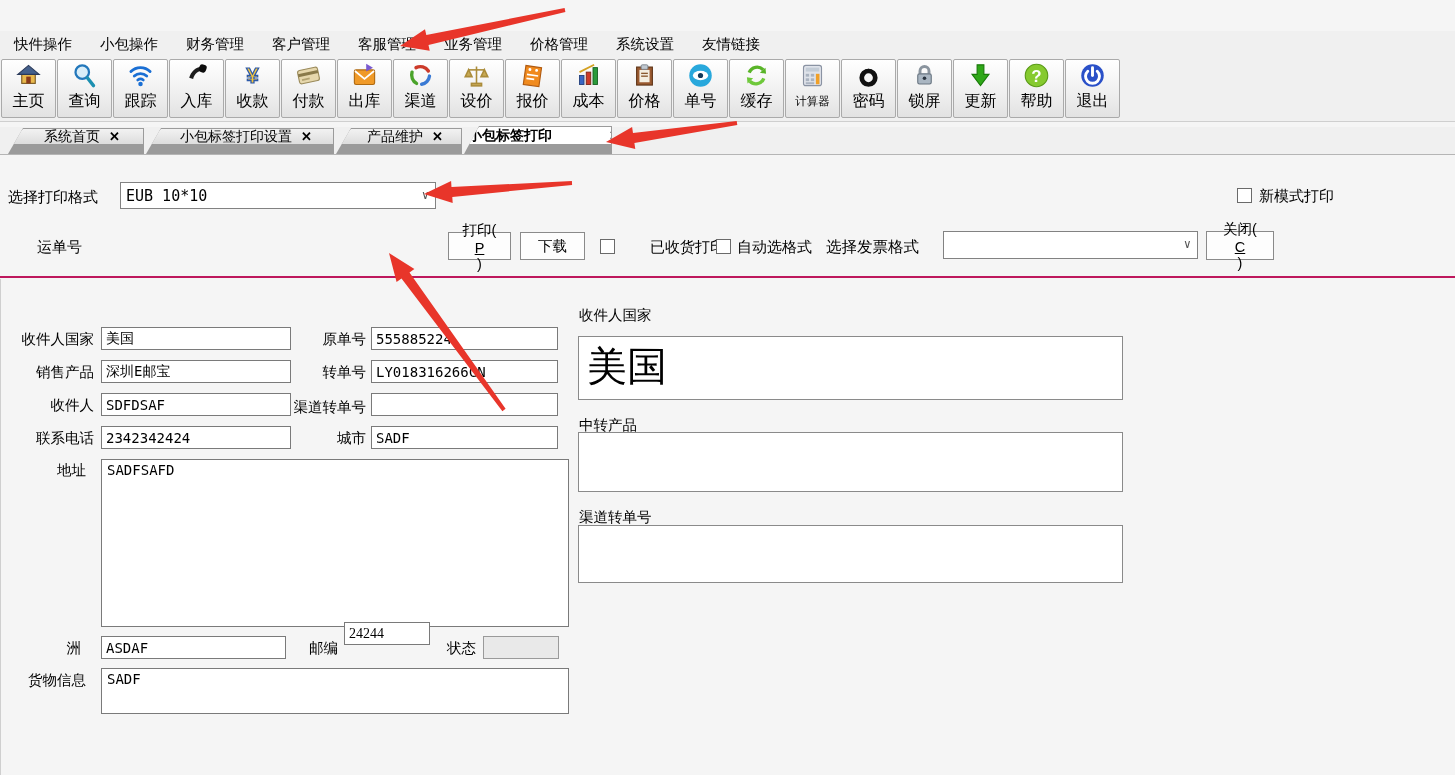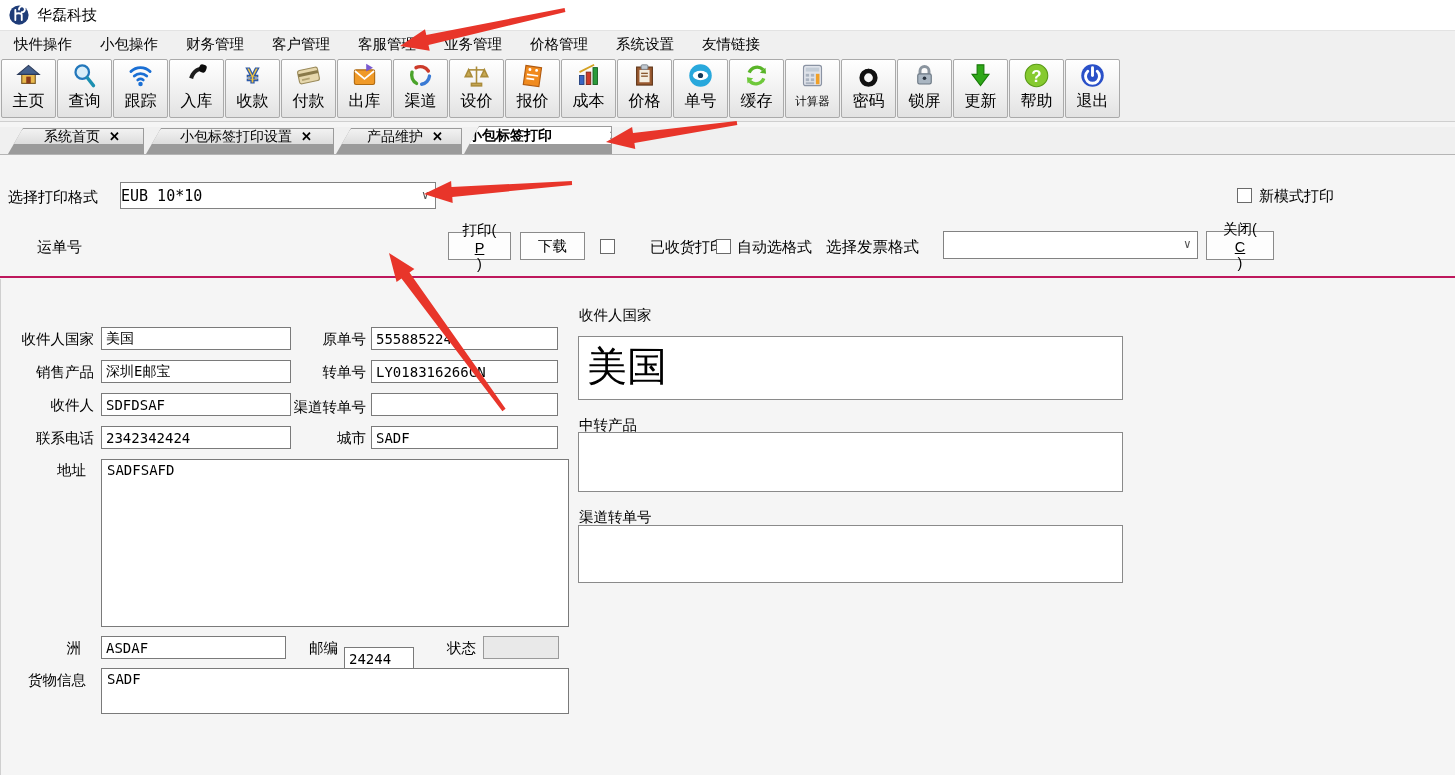--- a/index.html
+++ b/index.html
@@ -34,21 +34,21 @@
              justify-content:center;padding:0 14px 0 26px;font-size:14px;white-space:nowrap;}
   .tab.active{height:28px;z-index:2;}
   .tab.active .tab-inner{background:#ffffff;font-weight:bold;gap:48px;}
   .tab-close{margin-left:9px;font-weight:bold;font-size:13px;cursor:pointer;}
   
   .panel{position:absolute;left:0;top:155px;width:1455px;height:123px;background:#f5f5f5;
          border-bottom:2px solid #be185d;box-sizing:border-box;}
   .lbl{position:absolute;font-size:15px;white-space:nowrap;}
   .combo{position:absolute;background:#ffffff;border:1px solid #828282;box-sizing:border-box;
          font-family:"DejaVu Sans Mono",monospace;font-size:15px;display:flex;align-items:center;
-         cursor:pointer;}
+         padding-left:5px;cursor:pointer;}
   .combo .chev{position:absolute;right:6px;top:50%;transform:translateY(-58%);color:#555;font-size:12px;}
   .btn{position:absolute;background:#fdfdfd;border:1px solid #8a8a8a;box-sizing:border-box;
        font-size:14.5px;display:flex;align-items:center;justify-content:center;cursor:pointer;flex-direction:column;}
   .cbox{position:absolute;width:15px;height:15px;background:#ffffff;border:1px solid #6a6a6a;
         box-sizing:border-box;cursor:pointer;}
   .waybill{position:absolute;left:98px;top:231px;width:340px;height:31px;background:#ffffff;
            border:1px solid #3d8bd4;box-sizing:border-box;}
   .caret{position:absolute;left:104px;top:236px;width:1px;height:20px;background:#000;}
   
   .formarea{position:absolute;left:0;top:279px;width:1455px;height:496px;background:#f5f5f5;
@@ -63,27 +63,20 @@
   .pbox{position:absolute;border:1px solid #8a8a8a;background:#fff;box-sizing:border-box;overflow:hidden;}
   .bigvalue{font-family:"DejaVu Serif",serif;font-size:40px;line-height:58px;padding-left:8px;}
   
   .arrows{position:absolute;left:0;top:0;width:1455px;height:775px;pointer-events:none;z-index:50;}
 </style>
 </head>
 <body>
 
 <div id="app">
 
-  <div class="titlebar">
-    <svg class="logo" viewBox="0 0 24 24">
-      <circle cx="12" cy="12" r="10.5" fill="#1e3c78"></circle>
-      <path d="M8 6.5 v11 M8 12 c0-2.5 7-2.5 7 0 v5.5 M15 9 a3.2 3.2 0 1 0-3-3" stroke="#fff" stroke-width="2" fill="none" stroke-linecap="round"></path>
-    </svg>
-    <span class="wtitle">华磊科技</span>
-  </div>
 
   <div class="menubar">
     <div class="menu-item">快件操作</div>
     <div class="menu-item">小包操作</div>
     <div class="menu-item">财务管理</div>
     <div class="menu-item">客户管理</div>
     <div class="menu-item">客服管理</div>
     <div class="menu-item">业务管理</div>
     <div class="menu-item">价格管理</div>
     <div class="menu-item">系统设置</div>
@@ -355,21 +348,21 @@
     <input class="finput" style="left: 100px; top: 147px; width: 190px;" value="2342342424">
     <div class="flabel" style="left:280px;top:150px;width:85px;">城市</div>
     <input class="finput" style="left: 370px; top: 147px; width: 187px;" value="SADF">
 
     <div class="flabel" style="left:5px;top:182px;width:80px;">地址</div>
     <div class="fbox" style="left:100px;top:180px;width:468px;height:168px;">SADFSAFD</div>
 
     <div class="flabel" style="left:5px;top:360px;width:75px;">洲</div>
     <input class="finput" style="left: 100px; top: 357px; width: 185px;" value="ASDAF">
     <div class="flabel" style="left:295px;top:360px;width:42px;">邮编</div>
-    <input class="finput" style="left: 343px; top: 368px; width: 70px;" value="24244">
+    <input class="finput" style="left: 343px; top: 343px; width: 86px; font-family: Liberation Serif, serif;" value="24244">
     <div class="flabel" style="left:440px;top:360px;width:35px;">状态</div>
     <div class="fbox disabled" style="left:482px;top:357px;width:76px;height:23px;"></div>
 
     <div class="flabel" style="left:5px;top:392px;width:80px;">货物信息</div>
     <div class="fbox" style="left:100px;top:389px;width:468px;height:46px;">SADF</div>
 
     <div class="plabel" style="left:578px;top:27px;">收件人国家</div>
     <div class="pbox" style="left:577px;top:57px;width:545px;height:64px;">
       <div class="bigvalue">美国</div>
     </div>

